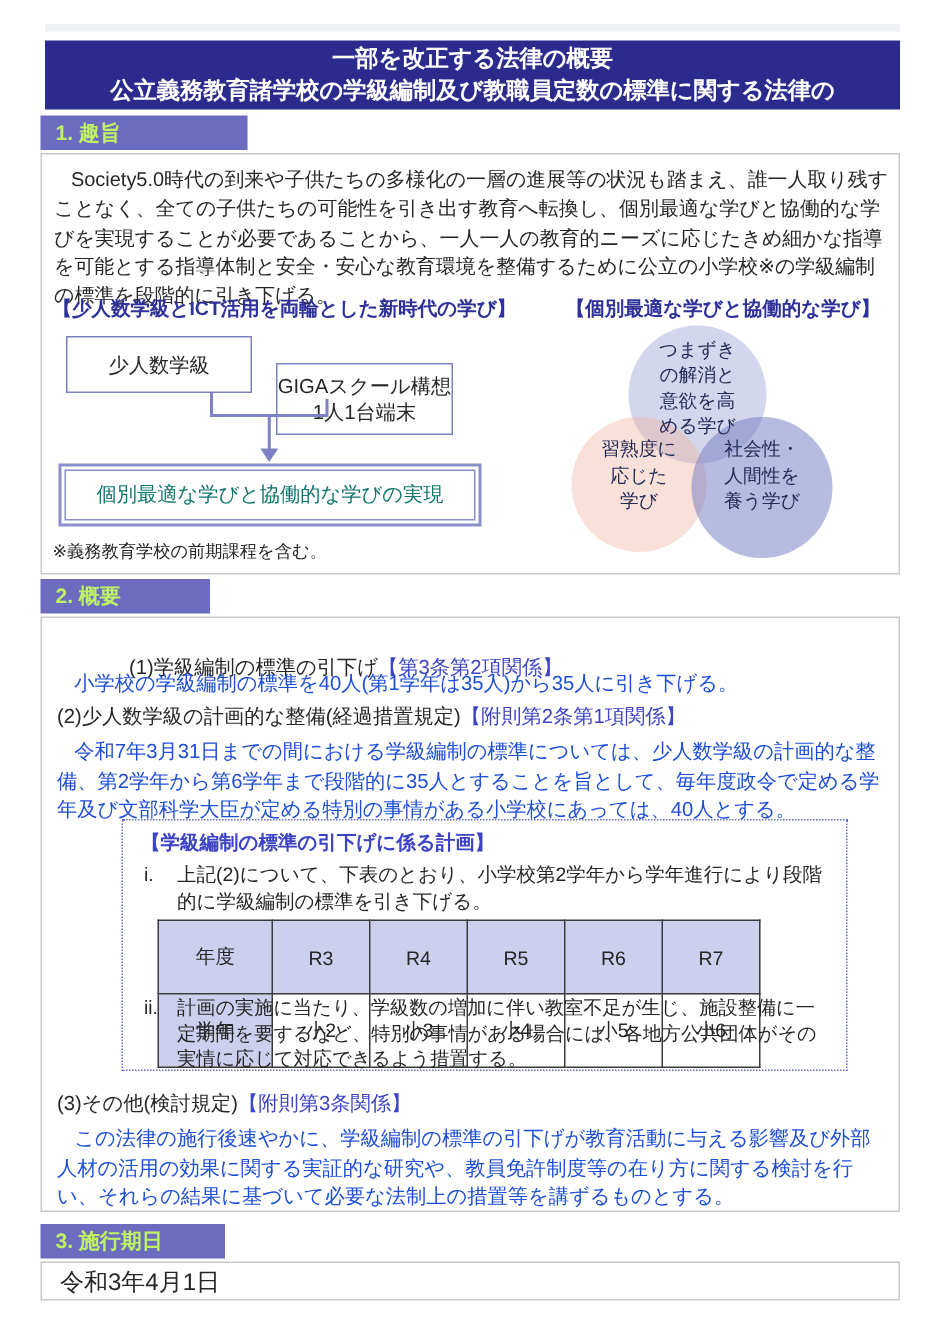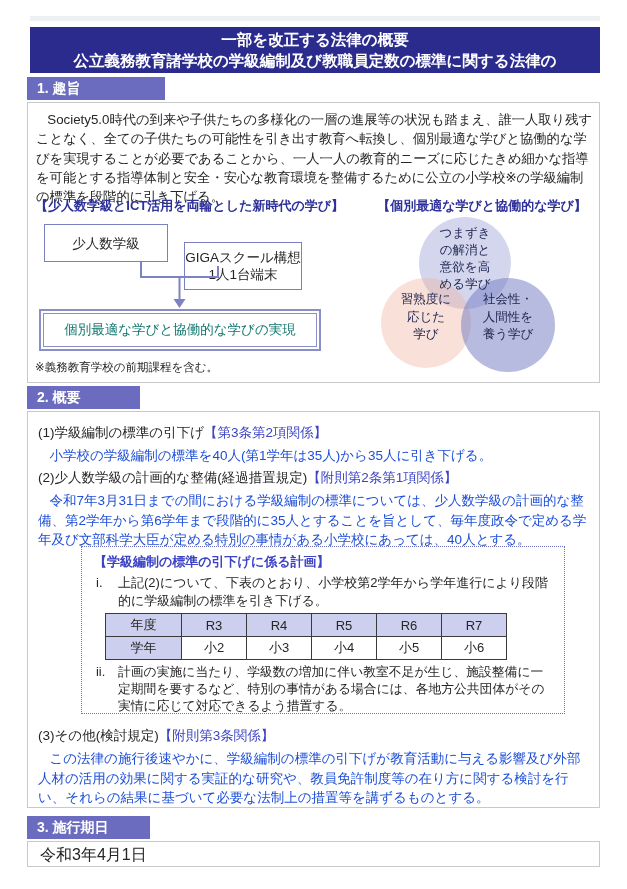--- a/index.html
+++ b/index.html
@@ -15,21 +15,21 @@
 
   
   .title-bar {
     position:absolute; left:30px; top:27px; width:570px; height:46px;
     background:#2b2b8e; color:#ffffff; font-weight:bold; font-size:15.5px; line-height:21px;
     display:flex; flex-direction:column; align-items:center; justify-content:center; text-align:center;
   }
 
   
   .chip {
-    position:absolute; left:27px; height:23px; background:#6b6cc0; color:#ffffff;
+    position:absolute; left:27px; height:23px; background:#6b6cc0; color:#bef264;
     font-size:14px; font-weight:bold; line-height:23px; padding-left:10px;
   }
   .chip-1 { top:77px;  width:138px; }
   .chip-2 { top:386px; width:113px; }
   .chip-3 { top:816px; width:123px; }
 
   
   .panel { position:absolute; left:27px; width:573px; border:1px solid #c9c9c9; background:#ffffff; }
   .panel-1 { top:102px; height:281px; }
   .panel-2 { top:411px; height:397px; overflow:hidden; }
@@ -75,38 +75,38 @@
     font-size:12.5px; line-height:17px; color:#222a55; z-index:3;
   }
   .venn-label-top   { left:57px;  top:16px; width:60px; }
   .venn-label-left  { left:17px;  top:82px; width:62px; line-height:17.5px; }
   .venn-label-right { left:99px;  top:82px; width:62px; line-height:17.5px; }
 
   
   .item-head { position:absolute; left:10px; font-size:13.5px; color:#262626; }
   .item-head .ref { color:#3c43c4; }
   .item-body { position:absolute; left:10px; width:553px; font-size:13.5px; line-height:19.5px; text-indent:0.85em; color:#1d4ed8; }
-  .ih-1 { top:12px; }  .ib-1 { top:34px; }
+  .ih-1 { top:24px;margin-left:48px; }  .ib-1 { top:34px; }
   .ih-2 { top:57px; }  .ib-2 { top:79px; }
   .ih-3 { top:315px; } .ib-3 { top:337px; }
 
   .plan-box {
     position:absolute; left:53px; top:134px; width:484px; height:168px;
     border:1px dotted #6a6fc0; background:#ffffff;
   }
   .plan-heading { position:absolute; left:12px; top:6px; font-size:13px; font-weight:bold; color:#3c43c4; }
   .plan-row { position:absolute; display:flex; font-size:13px; line-height:17.5px; color:#262626; }
   .plan-row .num { width:24px; flex:none; padding-left:2px; }
   .plan-row-i  { left:12px; top:27px;  width:462px; }
   .plan-row-ii { left:12px; top:116px; width:462px; font-size:12.8px; line-height:17px; }
   .plan-row .txt { flex:1; }
 
   .plan-table { position:absolute; left:23px; top:66px; border-collapse:collapse; font-size:13px; color:#262626; }
   .plan-table th, .plan-table td {
-    border:1px solid #3a3a3a; height:21px; text-align:center; font-weight:normal; padding:2px;
+    border:1px solid #3a3a3a; height:21px; text-align:center; font-weight:normal; padding:15px;
   }
   .plan-table .c0 { width:76px; background:#cdcfee; }
   .plan-table .hd { width:65px; background:#cdcfee; }
   .plan-table td  { width:65px; background:#ffffff; }
 
   .s3-body { position:absolute; left:12px; top:3px; font-size:16px; color:#262626; }
 </style>
 </head>
 <body>
 

